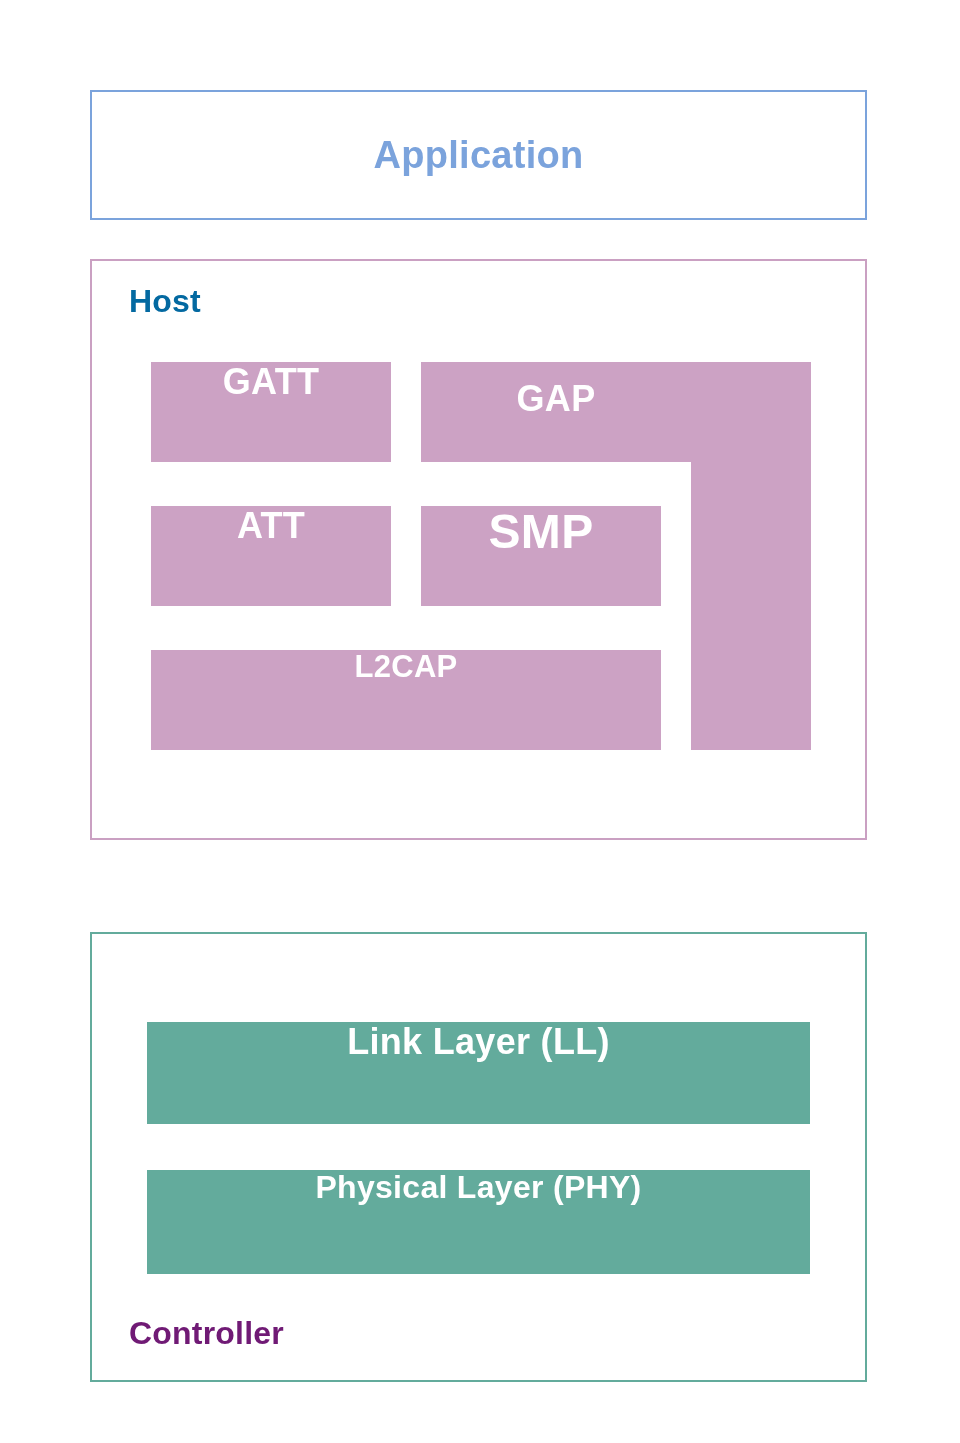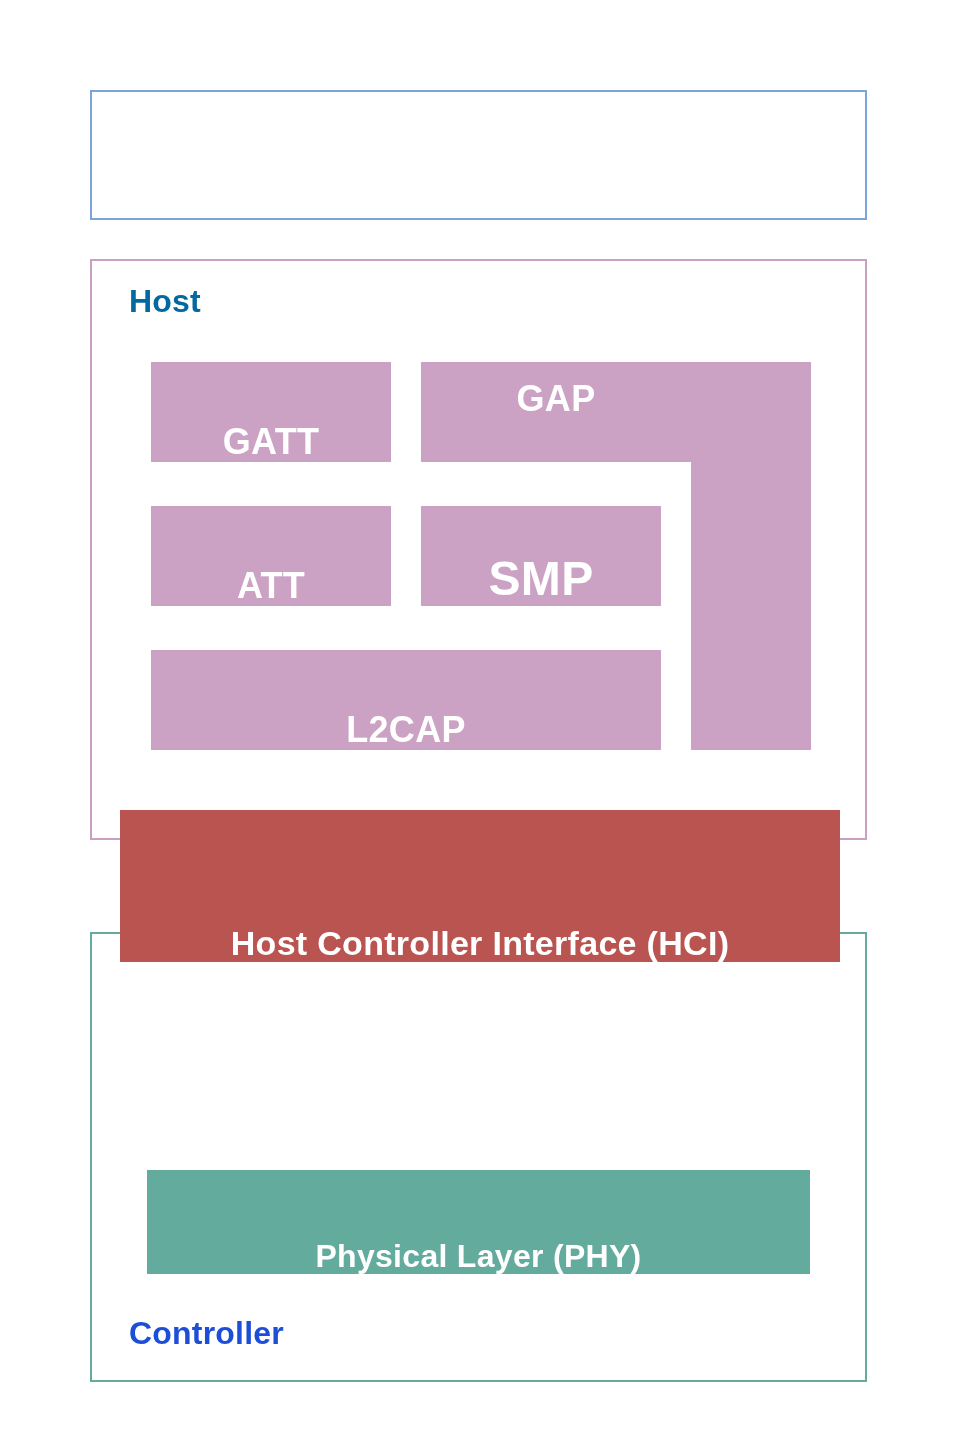--- a/index.html
+++ b/index.html
@@ -58,21 +58,21 @@
     white-space: nowrap;
   }
   #host-label {
     left: 129px;
     top: 283px;
     color: #0369a1;
   }
   #controller-label {
     left: 129px;
     top: 1315px;
-    color: #1d4ed8;
+    color: #701a75;
   }
 
   
   #application-title {
     position: absolute;
     left: 92px;
     top: 92px;
     width: 773px;
     height: 126px;
     display: flex;
@@ -82,37 +82,37 @@
     font-weight: bold;
     color: #7ba3dc;
     letter-spacing: 0.3px;
   }
 
   
   .block {
     position: absolute;
     box-sizing: border-box;
     display: flex;
-    align-items: flex-end;
+    align-items: flex-start;
     justify-content: center;
     color: #ffffff;
     font-weight: bold;
     letter-spacing: 0.3px;
     text-align: center;
     line-height: 1.1;
   }
   .block.host-fill   { background: #cca2c4; }
   .block.ctrl-fill   { background: #63ab9c; }
   .block.hci-fill    { background: #b95450; }
 
   
   #block-gatt  { left: 151px; top: 362px; width: 240px; height: 100px; font-size: 36px; }
   #block-att   { left: 151px; top: 506px; width: 240px; height: 100px; font-size: 36px; }
   #block-smp   { left: 421px; top: 506px; width: 240px; height: 100px; font-size: 48px; }
-  #block-l2cap { left: 151px; top: 650px; width: 510px; height: 100px; font-size: 36px; }
+  #block-l2cap { left: 151px; top: 650px; width: 510px; height: 100px; font-size: 31px; }
 
   
   #block-gap {
     left: 421px;
     top: 362px;
     width: 390px;
     height: 388px;
     
     clip-path: polygon(0 0, 100% 0, 100% 100%, 69.23% 100%, 69.23% 25.77%, 0 25.77%);
     align-items: flex-start;
@@ -142,20 +142,21 @@
   
   #block-ll  { left: 147px; top: 1022px; width: 663px; height: 102px; font-size: 36px; }
   #block-phy { left: 147px; top: 1170px; width: 663px; height: 104px; font-size: 32px; }
 </style>
 </head>
 <body>
 
 <div id="stack">
 
   <div class="layer-box" id="application-box"></div>
+  <div id="application-title">Application</div>
 
   <div class="layer-box" id="host-box"></div>
   <div class="section-label" id="host-label">Host</div>
 
   <div class="block host-fill" id="block-gap">
     <span class="gap-caption">GAP</span>
   </div>
 
   <div class="block host-fill" id="block-gatt">
     <span>GATT</span>
@@ -169,22 +170,22 @@
     <span>SMP</span>
   </div>
 
   <div class="block host-fill" id="block-l2cap">
     <span>L2CAP</span>
   </div>
 
   <div class="layer-box" id="controller-box"></div>
   <div class="section-label" id="controller-label">Controller</div>
 
+  <div class="block ctrl-fill" id="block-ll">
+    <span>Link Layer (LL)</span>
+  </div>
 
   <div class="block ctrl-fill" id="block-phy">
     <span>Physical Layer (PHY)</span>
   </div>
 
-  <div class="block hci-fill" id="block-hci">
-    <span>Host Controller Interface (HCI)</span>
-  </div>
 
 </div>
 
 </body></html>

